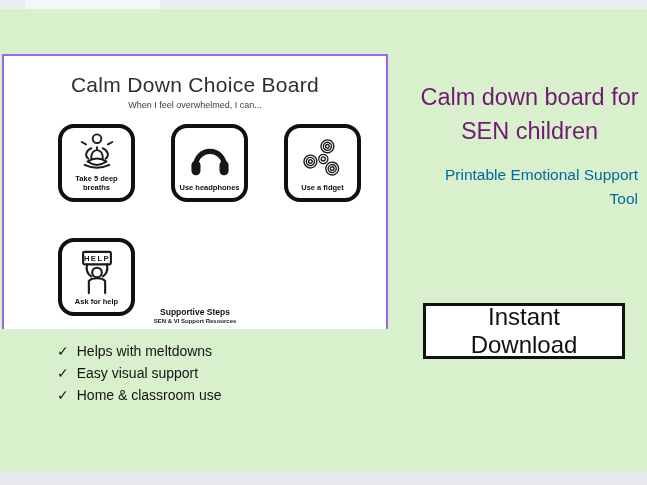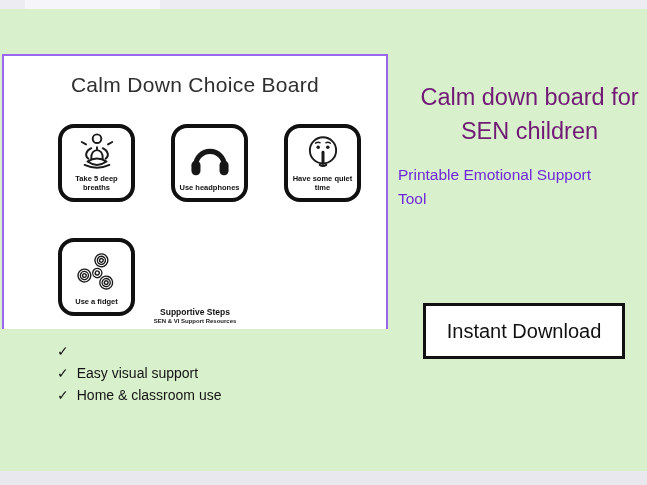--- a/index.html
+++ b/index.html
@@ -59,40 +59,41 @@
   .check { font-weight: normal; }
 
   
   .product-title {
     position: absolute; left: 388px; top: 80px; width: 283px;
     text-align: center; font-size: 23.5px; line-height: 34px;
     color: #701a75; white-space: pre-line;
   }
   .product-subtitle {
     position: absolute; left: 398px; top: 163px; width: 240px;
-    text-align: left; font-size: 15.5px; line-height: 24px;
-    color: #6d28d9; white-space: pre-line;
+    text-align: right; font-size: 15.5px; line-height: 24px;
+    color: #0369a1; white-space: pre-line;
   }
   .download-button {
     position: absolute; left: 423px; top: 303px;
     width: 202px; height: 56px; box-sizing: border-box;
     background: #ffffff; border: 3px solid #111;
     display: flex; align-items: center; justify-content: center;
-    font-size: 20px; color: #111; cursor: pointer;
+    font-size: 24px; color: #111; cursor: pointer;
   }
 </style>
 </head>
 <body>
 
 <div class="top-bar">
   <div class="top-bar-tab"></div>
 </div>
 
 <div class="poster">
   <div class="poster-title">Calm Down Choice Board</div>
+  <div class="poster-subtitle">When I feel overwhelmed, I can...</div>
 
   <div class="tile-grid">
 
     <div class="tile">
       <div class="tile-icon">
         <svg width="46" height="42" viewBox="0 0 48 44" fill="none" stroke="#1a1a1a" stroke-width="2" stroke-linecap="round" stroke-linejoin="round">
           <circle cx="24" cy="7" r="4.5"></circle>
           <path d="M18 28 C17 16 31 16 30 28"></path>
           <path d="M18 17 C12 20 11 25 15 28"></path>
           <path d="M30 17 C36 20 37 25 33 28"></path>
@@ -111,34 +112,20 @@
         <svg width="46" height="40" viewBox="0 0 48 42" fill="none">
           <path d="M9 29 a15 15 0 0 1 30 0" stroke="#171717" stroke-width="5.5"></path>
           <rect x="4.5" y="24" width="9.5" height="15" rx="4.5" fill="#171717"></rect>
           <rect x="34" y="24" width="9.5" height="15" rx="4.5" fill="#171717"></rect>
         </svg>
       </div>
       <div class="tile-label">Use headphones</div>
     </div>
 
 
-    <div class="tile">
-      <div class="tile-icon">
-        <svg width="42" height="42" viewBox="0 0 48 46" fill="none" stroke="#1a1a1a" stroke-width="2.2" stroke-linecap="round">
-          <circle cx="24" cy="20" r="15"></circle>
-          <circle cx="18.5" cy="16.5" r="2" fill="#1a1a1a" stroke="none"></circle>
-          <circle cx="29.5" cy="16.5" r="2" fill="#1a1a1a" stroke="none"></circle>
-          <path d="M15.5 11.8 q2.8 -1.8 5.3 -0.5" stroke-width="1.6"></path>
-          <path d="M27.2 11.3 q2.8 -1.3 5.3 0.5" stroke-width="1.6"></path>
-          <path d="M24 22 L24 35" stroke-width="3.4"></path>
-          <path d="M20.3 36.5 q3.7 2.6 7.4 0" stroke-width="2.4"></path>
-        </svg>
-      </div>
-      <div class="tile-label">Have some quiet time</div>
-    </div>
 
     <div class="tile">
       <div class="tile-icon">
         <svg width="44" height="44" viewBox="0 0 48 48" fill="none" stroke="#1a1a1a" stroke-width="1.5">
           <g transform="rotate(18 24 26)">
             <circle cx="24" cy="10.5" r="7"></circle>
             <circle cx="24" cy="10.5" r="4.4"></circle>
             <circle cx="24" cy="10.5" r="2"></circle>
             <circle cx="11.5" cy="32" r="7"></circle>
             <circle cx="11.5" cy="32" r="4.4"></circle>
@@ -147,32 +134,46 @@
             <circle cx="36.5" cy="32" r="4.4"></circle>
             <circle cx="36.5" cy="32" r="2"></circle>
             <circle cx="24" cy="25" r="5"></circle>
             <circle cx="24" cy="25" r="2.2"></circle>
           </g>
         </svg>
       </div>
       <div class="tile-label">Use a fidget</div>
     </div>
 
+    <div class="tile">
+      <div class="tile-icon">
+        <svg width="46" height="46" viewBox="0 0 48 48" fill="none" stroke="#1a1a1a" stroke-width="2.2" stroke-linecap="round" stroke-linejoin="round">
+          <rect x="9.5" y="3" width="29" height="13" rx="1.5"></rect>
+          <text x="24" y="12.8" text-anchor="middle" font-size="8" font-weight="bold" letter-spacing="1.5" fill="#1a1a1a" stroke="none" font-family="Liberation Sans, sans-serif">HELP</text>
+          <path d="M13.5 16 C12.5 22 14.5 26.5 18 28.5"></path>
+          <path d="M34.5 16 C35.5 22 33.5 26.5 30 28.5"></path>
+          <circle cx="24" cy="24.5" r="5"></circle>
+          <path d="M15.5 46 L15.5 33.5 C18.5 29.5 29.5 29.5 32.5 33.5 L32.5 46"></path>
+        </svg>
+      </div>
+      <div class="tile-label">Ask for help</div>
+    </div>
 
   </div>
 
   <div class="poster-footer">
     <div class="footer-brand">Supportive Steps</div>
     <div class="footer-tagline">SEN &amp; VI Support Resources</div>
   </div>
 </div>
 
 <div class="benefits">
   <div class="benefit-line">
     <span class="check">✓</span>
+    <span>Helps with meltdowns</span>
   </div>
   <div class="benefit-line">
     <span class="check">✓</span>
     <span>Easy visual support</span>
   </div>
   <div class="benefit-line">
     <span class="check">✓</span>
     <span>Home &amp; classroom use</span>
   </div>
 </div>

